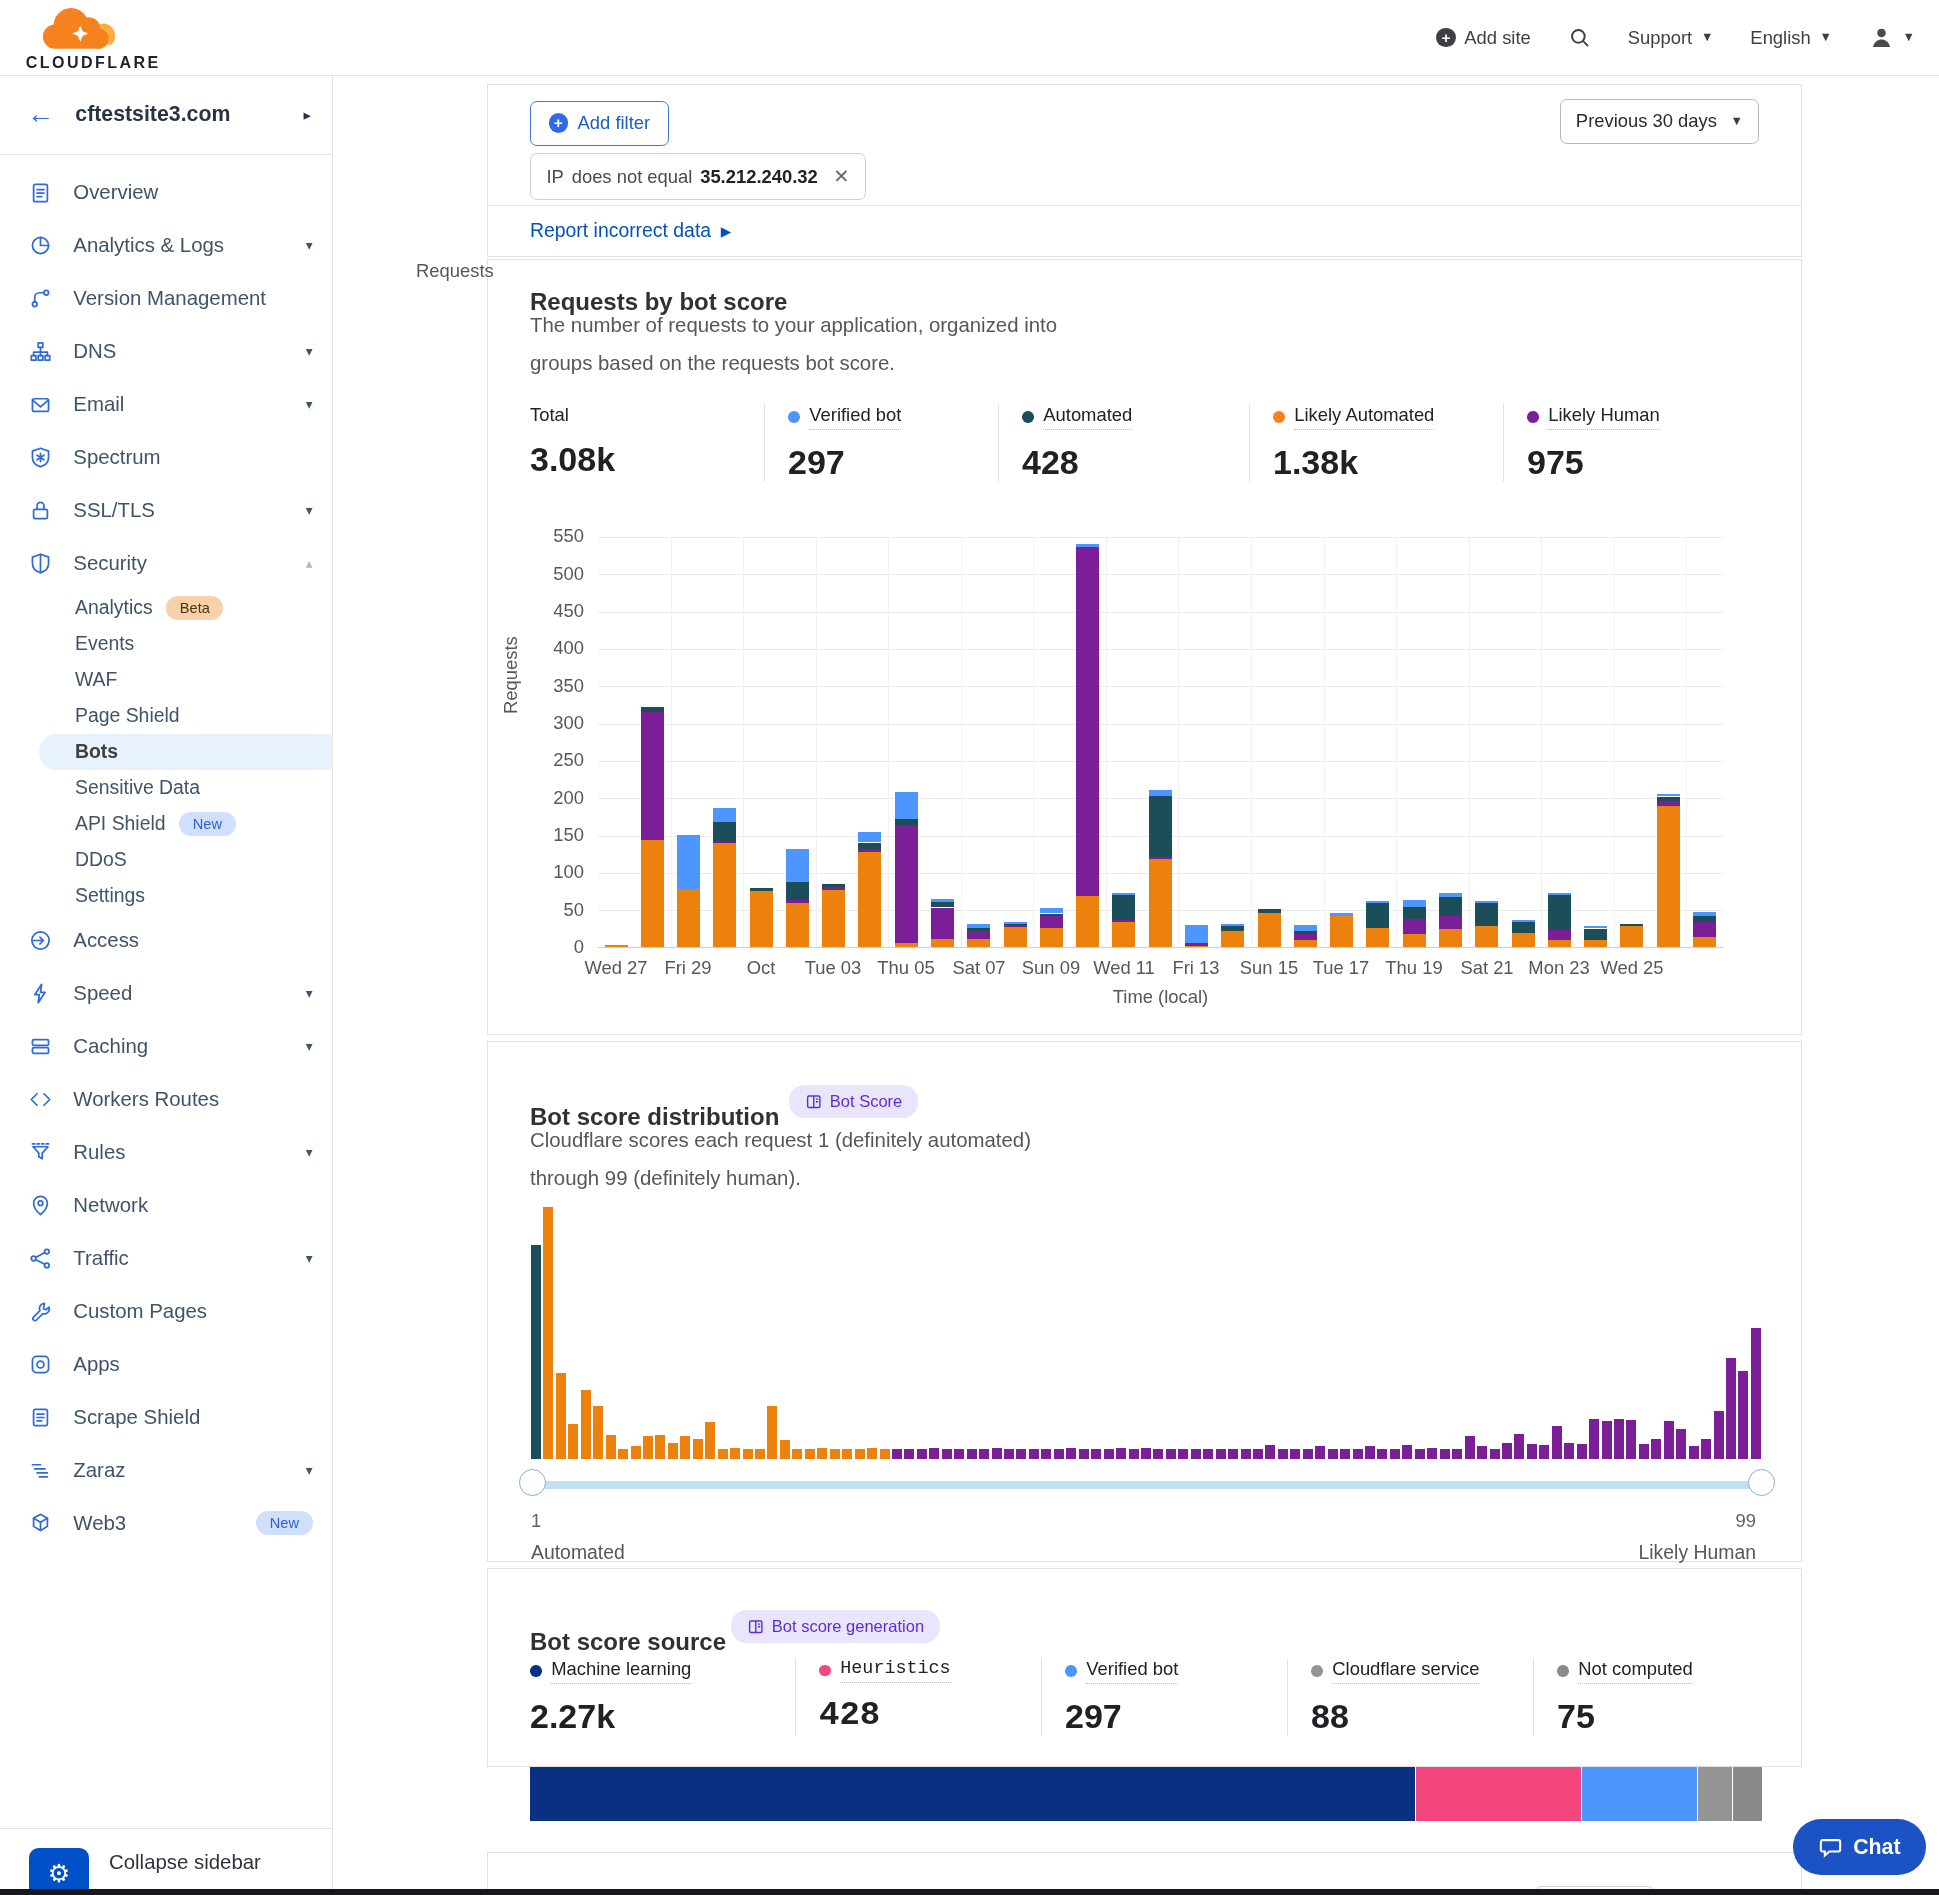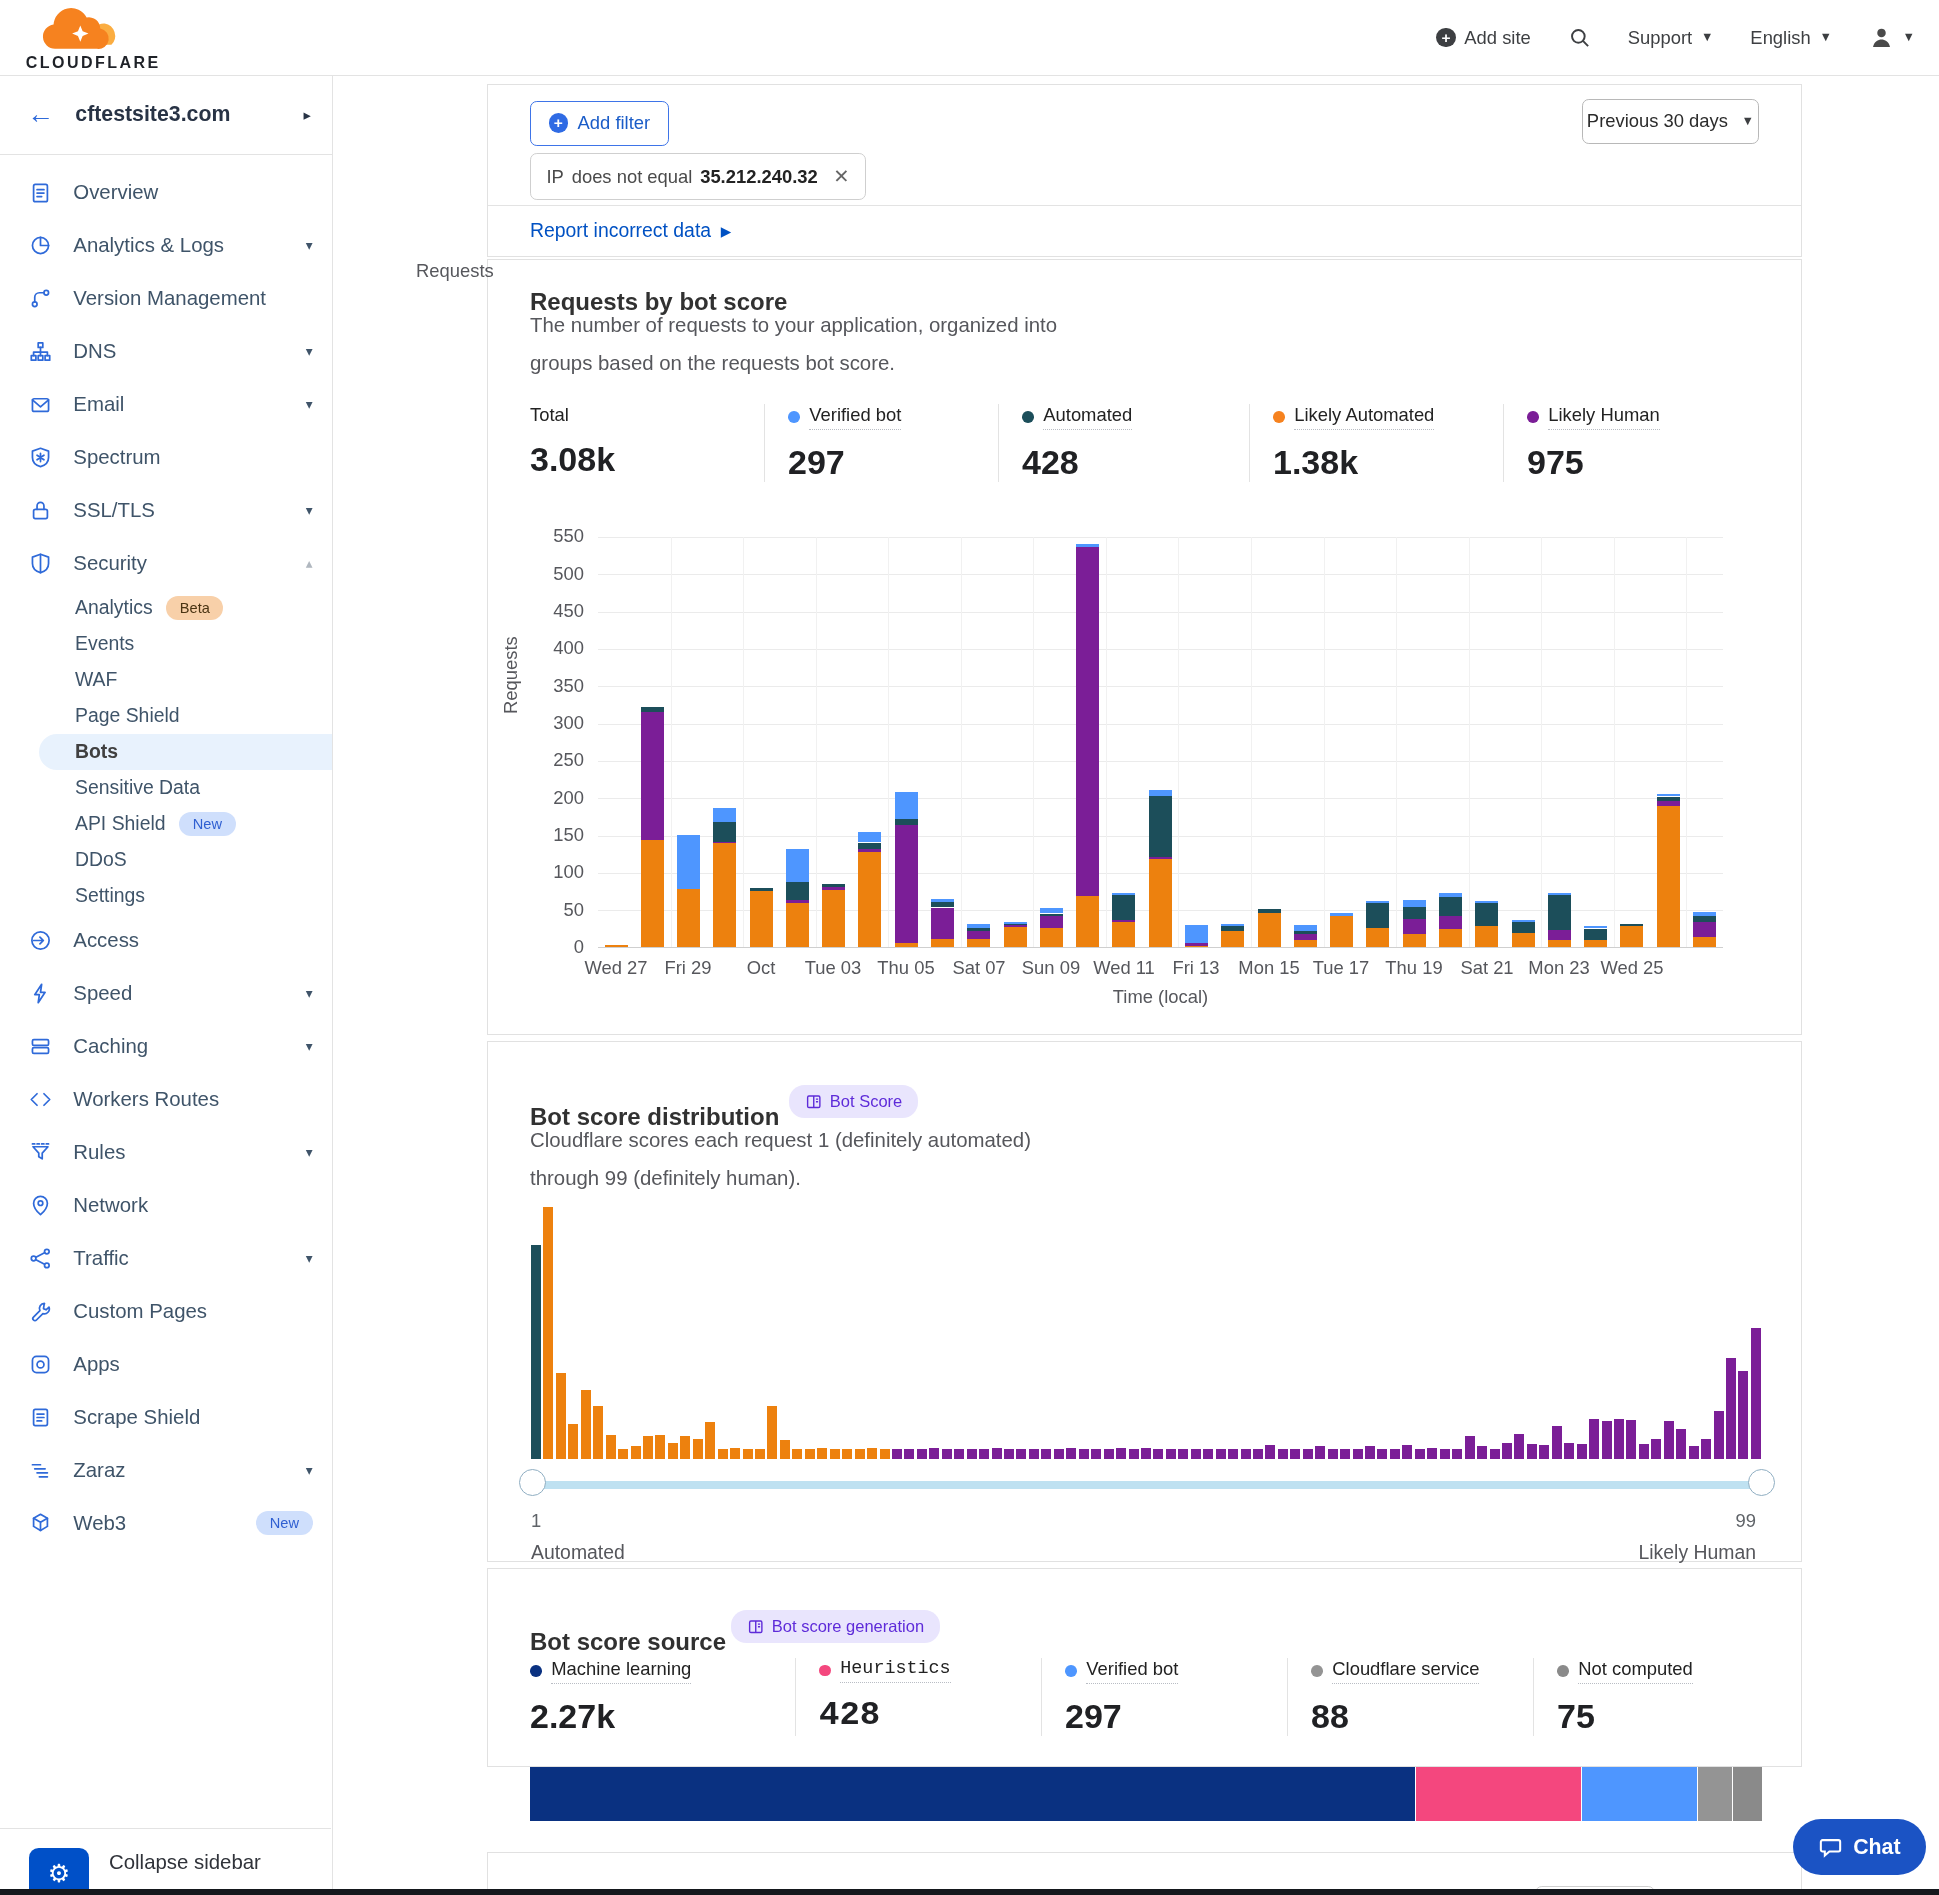--- a/index.html
+++ b/index.html
@@ -46,21 +46,21 @@
   .btn{display:inline-flex;align-items:center;gap:9.7px;border-radius:6.8px;font-size:18.4px;cursor:pointer;
     background:#fff;box-sizing:border-box;}
   .add-filter-btn{position:absolute;left:42px;top:15.5px;height:45px;padding:0 17.5px;border:1px solid #3e74e8;color:#1a5cc8;}
   .plus-circle{width:19.4px;height:19.4px;border-radius:50%;background:#2f6be4;color:#fff;display:flex;
     align-items:center;justify-content:center;font-size:15.5px;font-weight:bold;line-height:1;}
   .plus-circle.dark{background:#3d3f42;}
   .filter-chip{position:absolute;left:42px;top:68px;height:45px;padding:0 15.5px;border:1px solid #cfcfcf;
     border-radius:6.8px;display:inline-flex;align-items:center;gap:7.8px;font-size:18.4px;color:#4a4a4a;}
   .filter-chip b{color:#222;font-weight:bold;}
   .chip-x{color:#666;font-size:19.4px;margin-left:7.8px;cursor:pointer;}
-  .range-btn{position:absolute;right:42px;top:13.6px;height:45px;padding:0 4px;border:1px solid #b8b8b8;color:#2b2b2b;gap:13.6px;}
+  .range-btn{position:absolute;right:42px;top:13.6px;height:45px;padding:0 15px;border:1px solid #b8b8b8;color:#2b2b2b;gap:13.6px;}
   .divider{position:absolute;left:0;width:100%;height:1px;background:#e3e3e3;}
   .report-link{position:absolute;left:42px;top:134px;font-size:19.4px;color:#0051c3;cursor:pointer;display:flex;align-items:center;gap:9.7px;}
   .report-link .tri{font-size:13.6px;}
   
   .card-title{position:absolute;left:42px;font-size:24px;font-weight:bold;color:#313131;}
   .card-desc{position:absolute;left:42px;font-size:20.4px;color:#56575c;line-height:1.85;}
   .stats-row{position:absolute;left:42px;display:flex;}
   .stat-col{box-sizing:border-box;padding-right:19.4px;}
   .stat-col.bordered{border-left:1px solid #e3e3e3;padding-left:23px;}
   .stat-label{display:flex;align-items:center;gap:9.7px;font-size:18.4px;color:#222;}
@@ -589,21 +589,21 @@
   <div class="axis-title-x">Time (local)</div>
 <span class="ts-xlab" style="left: 128px;">Wed 27</span>
     <span class="ts-xlab" style="left: 200px;">Fri 29</span>
     <span class="ts-xlab" style="left: 273px;">Oct</span>
     <span class="ts-xlab" style="left: 345px;">Tue 03</span>
     <span class="ts-xlab" style="left: 418px;">Thu 05</span>
     <span class="ts-xlab" style="left: 491px;">Sat 07</span>
     <span class="ts-xlab" style="left: 563px;">Sun 09</span>
     <span class="ts-xlab" style="left: 636px;">Wed 11</span>
     <span class="ts-xlab" style="left: 708px;">Fri 13</span>
-    <span class="ts-xlab" style="left: 781px;">Mon 15</span>
+    <span class="ts-xlab" style="left: 781px;">Sun 15</span>
     <span class="ts-xlab" style="left: 853px;">Tue 17</span>
     <span class="ts-xlab" style="left: 926px;">Thu 19</span>
     <span class="ts-xlab" style="left: 999px;">Sat 21</span>
     <span class="ts-xlab" style="left: 1071px;">Mon 23</span>
     <span class="ts-xlab" style="left: 1144px;">Wed 25</span>
   </div>
 
 <div class="card" style="top:1041px;height:521px;">
   <h2 class="card-title" style="top:41px;">Bot score distribution</h2>
   <span class="title-badge" style="left:301px;top:43px;">

